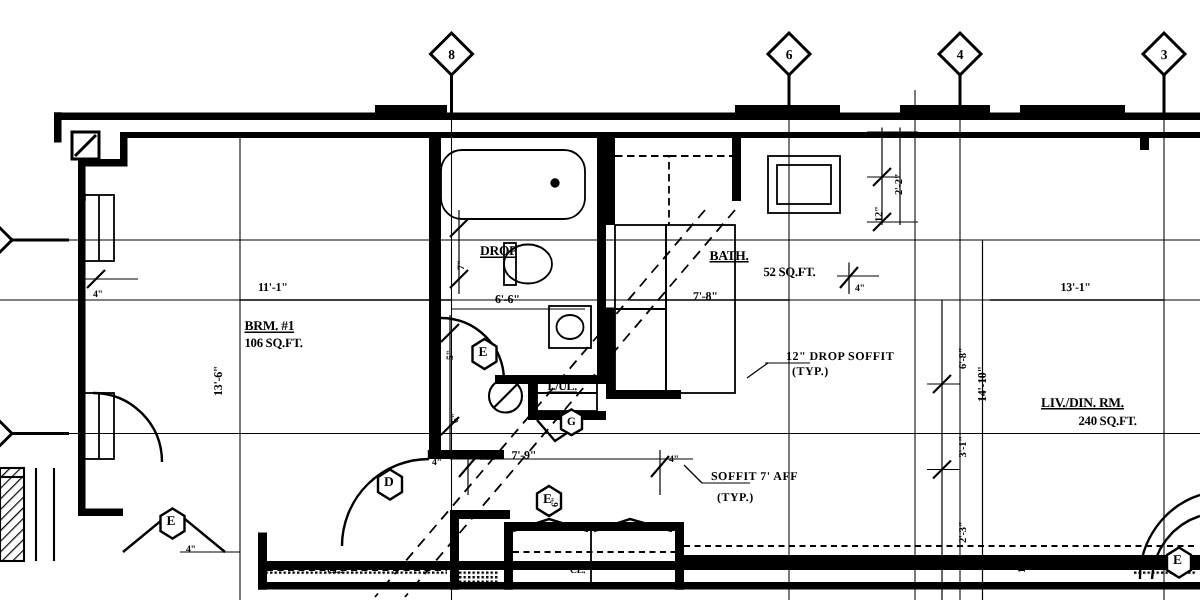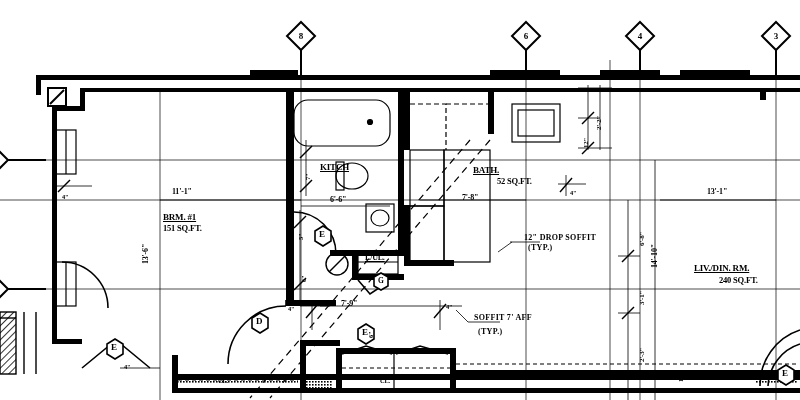--- a/index.html
+++ b/index.html
@@ -282,26 +282,26 @@
   </svg>
 
   <div class="bub" style="left:293px;top:28px;">8</div>
   <div class="bub" style="left:518px;top:28px;">6</div>
   <div class="bub" style="left:632px;top:28px;">4</div>
   <div class="bub" style="left:768px;top:28px;">3</div>
   <div class="bub" style="left:-14px;top:152px;">5</div>
   <div class="bub" style="left:-14px;top:281px;">3</div>
 
   <div class="lbl rm-name" style="left:163px;top:213px;">BRM. #1</div>
-  <div class="lbl rm-area" style="left:163px;top:224px;">151 SQ.FT.</div>
-
-  <div class="lbl rm-name" style="left:320px;top:163px;">KITCH</div>
+  <div class="lbl rm-area" style="left:163px;top:224px;">106 SQ.FT.</div>
+
+  <div class="lbl rm-name" style="left:320px;top:163px;">DROP</div>
 
   <div class="lbl rm-name" style="left:473px;top:166px;">BATH.</div>
-  <div class="lbl rm-area" style="left:461px;top:177px;padding-left:36px;">52 SQ.FT.</div>
+  <div class="lbl rm-area" style="left:473px;top:177px;padding-left:36px;">52 SQ.FT.</div>
 
   <div class="lbl rm-name" style="left:694px;top:264px;font-family:Liberation Serif, serif;">LIV./DIN. RM.</div>
   <div class="lbl rm-area" style="left:707px;top:276px;margin-left:12px;">240 SQ.FT.</div>
 
   <div class="lbl rm-name" style="left:365px;top:254px;font-size:8px;">L/UL.</div>
 
   <div class="lbl tiny" style="left:218px;top:378px;">CL.</div>
   <div class="lbl tiny" style="left:380px;top:378px;">CL.</div>
 
   <div class="lbl dim" style="left:172px;top:188px;">11'-1"</div>

